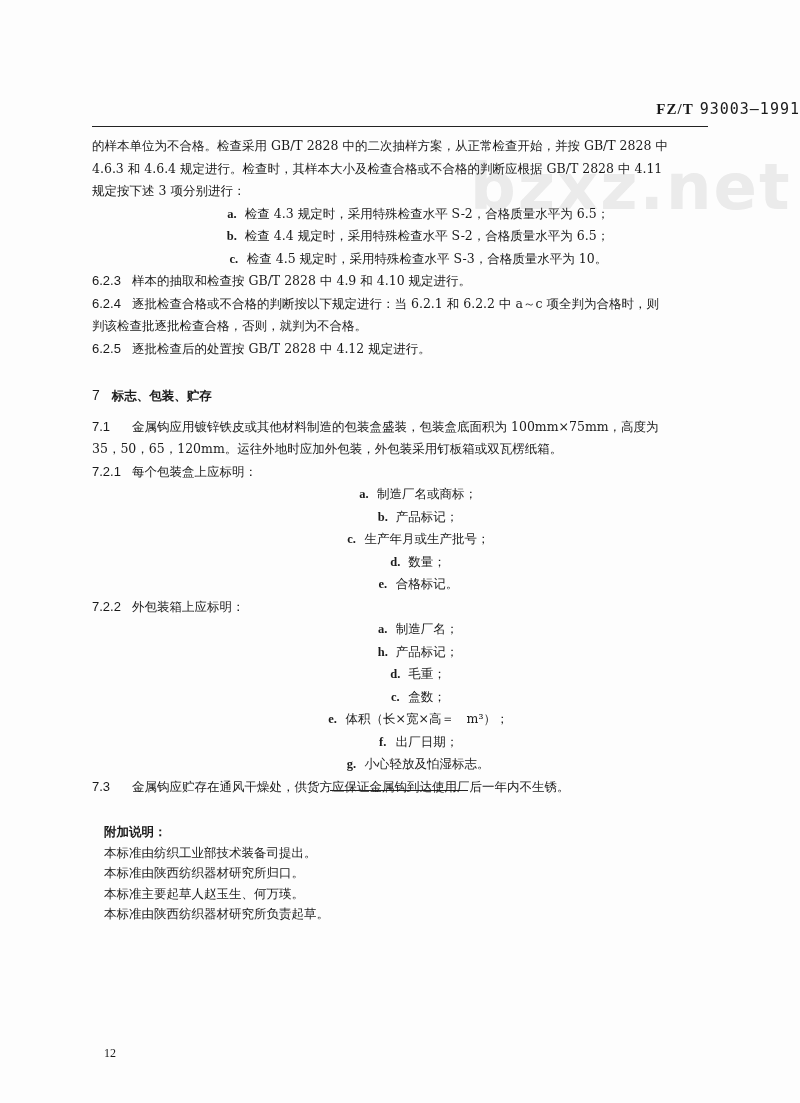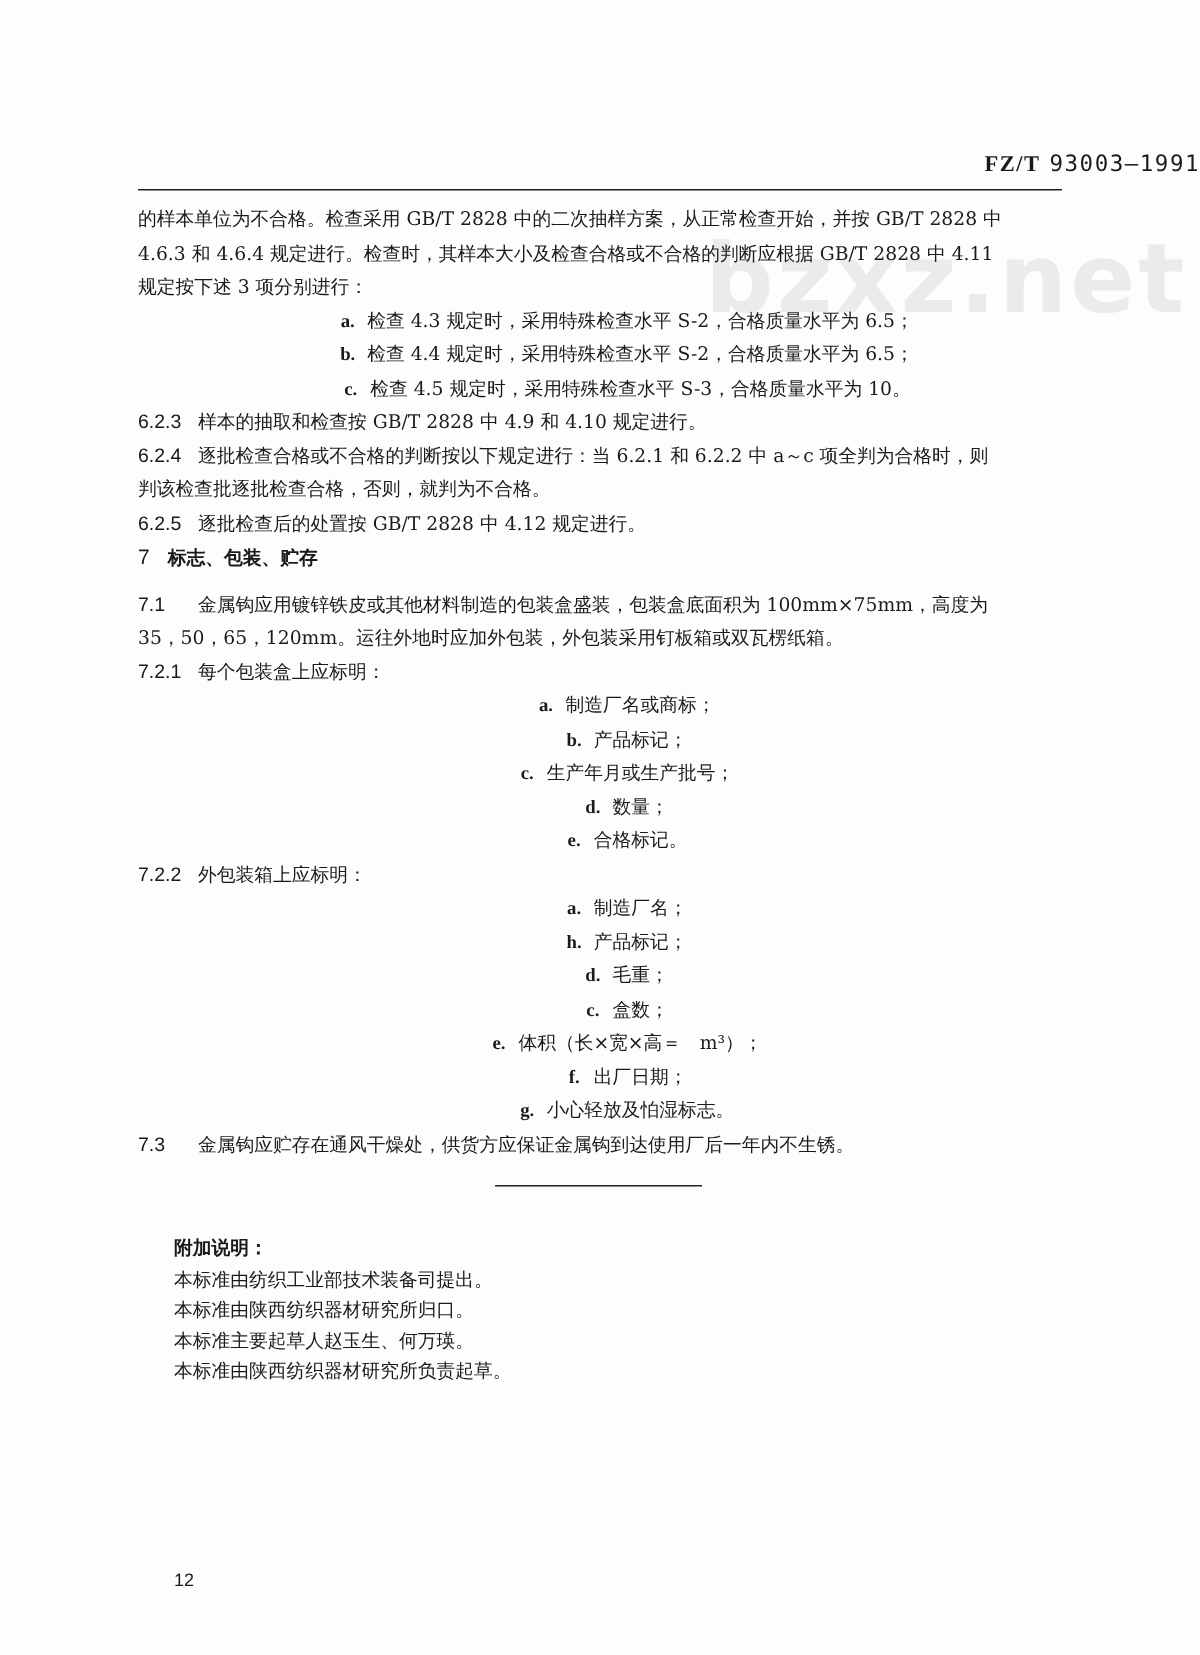--- a/index.html
+++ b/index.html
@@ -26,29 +26,29 @@
     border-top: 1.5px solid #222;
   }
   .body { position: absolute; left: 92px; width: 616px; top: 135px; font-size: 12.5px; line-height: 22.5px; }
   .p { margin: 0; }
   .item { padding-left: 28px; text-align: center; }
   .item .mk { display: inline-block; width: 26px; font-family: "Liberation Serif", serif; font-weight: bold; }
   .clause .num {
     display: inline-block; min-width: 34px; margin-right: 6px;
     font-family: "Liberation Sans", sans-serif; font-size: 13px;
   }
-  .section-title { margin-top: 0; margin-bottom: 8px; font-weight: bold; }
+  .section-title { margin-top: 24px; margin-bottom: 8px; font-weight: bold; }
   .section-title .num { font-family: "Liberation Sans", sans-serif; font-weight: normal; margin-right: 12px; font-size: 14px; }
   .end-rule {
     position: absolute; left: 330px; width: 138px; top: 790px; height: 0;
     border-top: 1.2px solid #222;
   }
-  .notes { position: absolute; left: 116px; top: 822px; font-size: 12.5px; line-height: 20.5px; font-family: Liberation Sans, sans-serif; }
+  .notes { position: absolute; left: 104px; top: 822px; font-size: 12.5px; line-height: 20.5px; font-family: Liberation Sans, sans-serif; }
   .notes .notes-title { font-weight: bold; }
-  .page-num { position: absolute; left: 116px; top: 1046px; font-size: 12px; font-family: Liberation Sans, sans-serif; }
+  .page-num { position: absolute; left: 104px; top: 1046px; font-size: 12px; font-family: Liberation Serif, serif; }
 </style>
 </head>
 <body>
 
 <div class="page">
 
   <div class="watermark">bzxz.net</div>
 
   <div class="header">
     <span class="std-prefix">FZ/T</span><span class="std-num">93003—1991</span>

